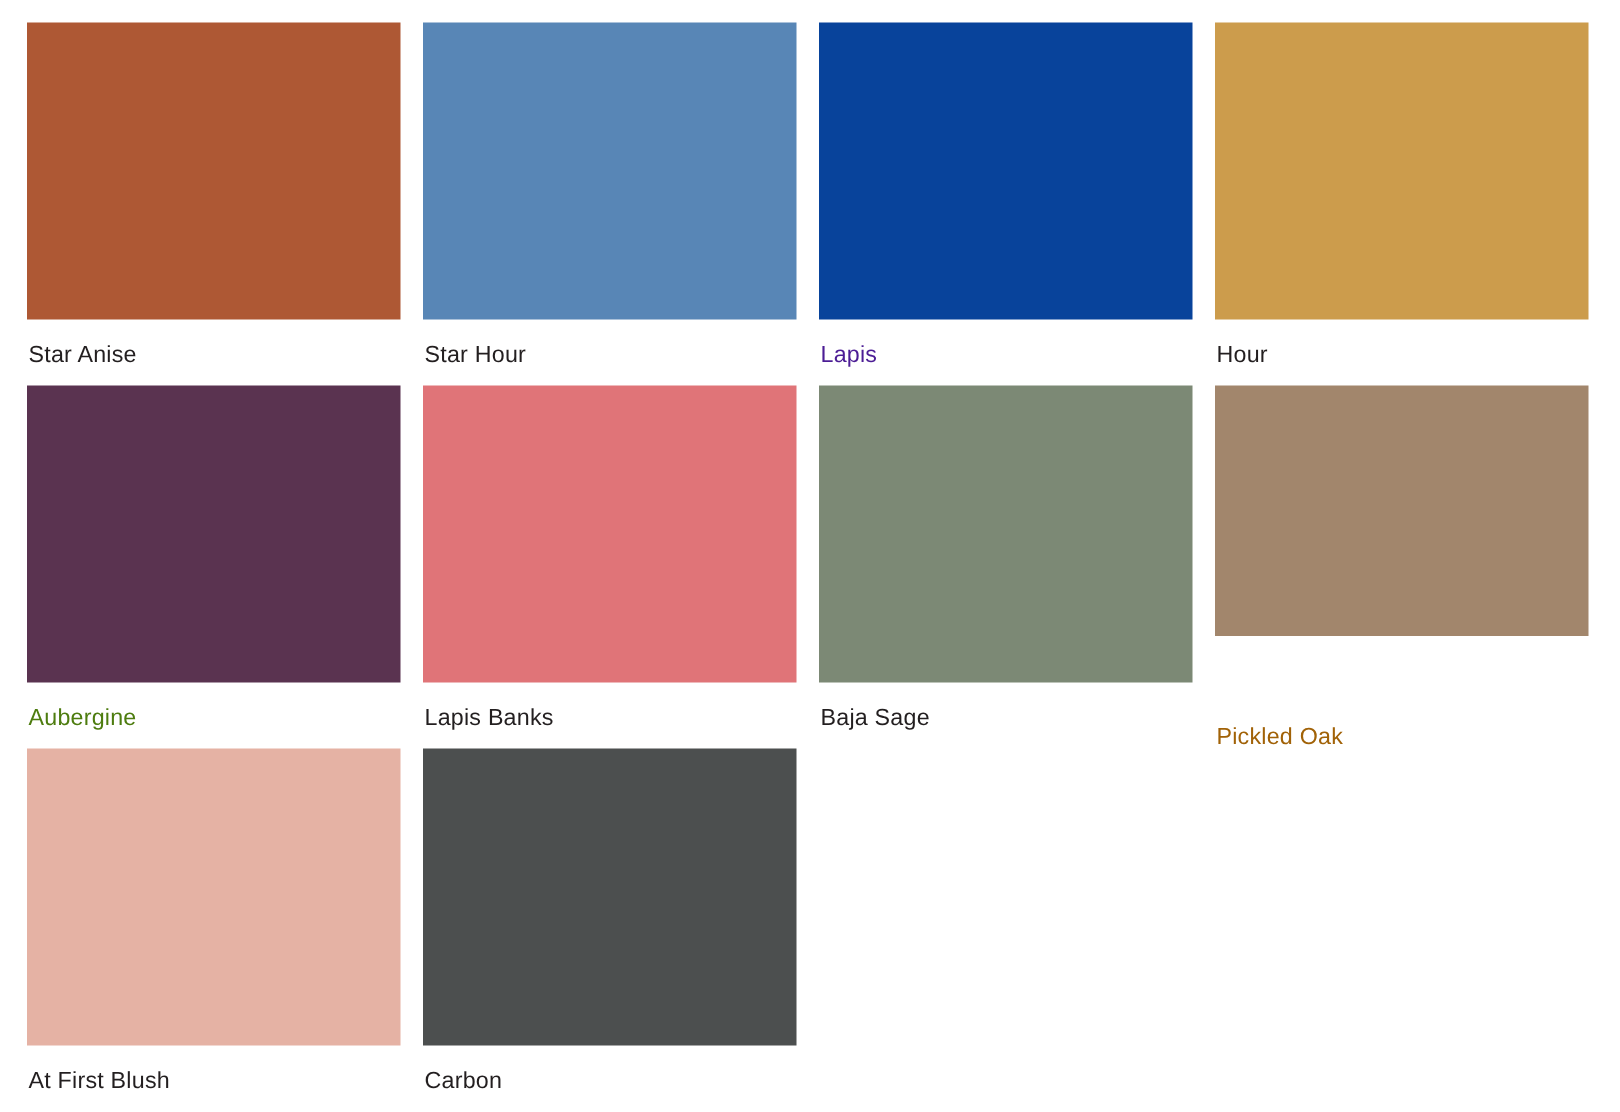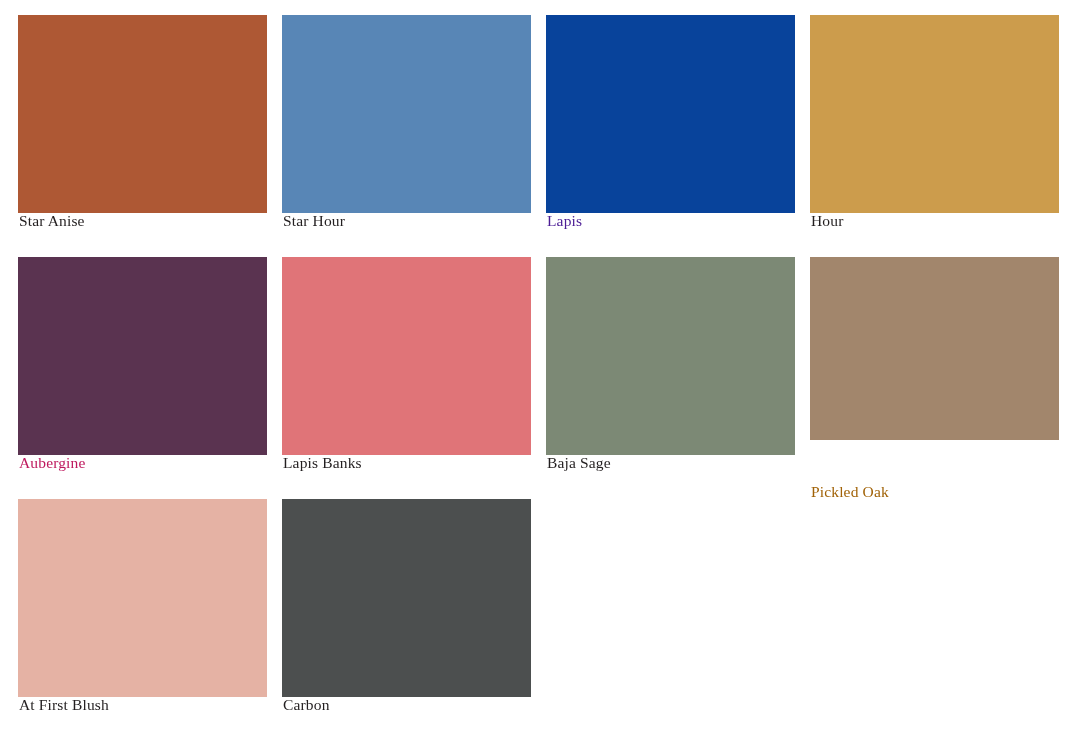--- a/index.html
+++ b/index.html
@@ -42,25 +42,26 @@
   }
 
   .swatch-chip {
     width: 249px;
     height: 198px;
     display: block;
     box-sizing: border-box;
   }
 
   .swatch-label {
-    font-family: Liberation Serif, serif;
+    font-family: Liberation Sans, sans-serif;
     font-size: 15.5px;
     line-height: 1;
     color: #231f20;
     letter-spacing: 0.15px;
+    padding-top: 16px;
     padding-left: 1px;
     white-space: nowrap;
     font-weight: 400;
   }
 </style>
 </head>
 <body style="background: rgb(255, 255, 255);">
 
 <div id="palette-board">
   <div class="palette-grid">
@@ -82,21 +83,21 @@
       <div class="swatch-label" style="color: #4c1d95;">Lapis</div>
     </div>
 
     <div class="swatch-cell">
       <div class="swatch-chip" style="background-color: rgb(204, 156, 76);"></div>
       <div class="swatch-label" style="color: rgb(35, 31, 32);">Hour</div>
     </div>
 
     <div class="swatch-cell">
       <div class="swatch-chip" style="background-color: rgb(90, 51, 80);"></div>
-      <div class="swatch-label" style="color: #be185d;">Aubergine</div>
+      <div class="swatch-label" style="color: #4d7c0f;">Aubergine</div>
     </div>
 
     <div class="swatch-cell">
       <div class="swatch-chip" style="background-color: rgb(224, 116, 120);"></div>
       <div class="swatch-label" style="color: rgb(35, 31, 32);">Lapis Banks</div>
     </div>
 
     <div class="swatch-cell">
       <div class="swatch-chip" style="background-color: rgb(124, 137, 117);"></div>
       <div class="swatch-label" style="color: rgb(35, 31, 32);">Baja Sage</div>

